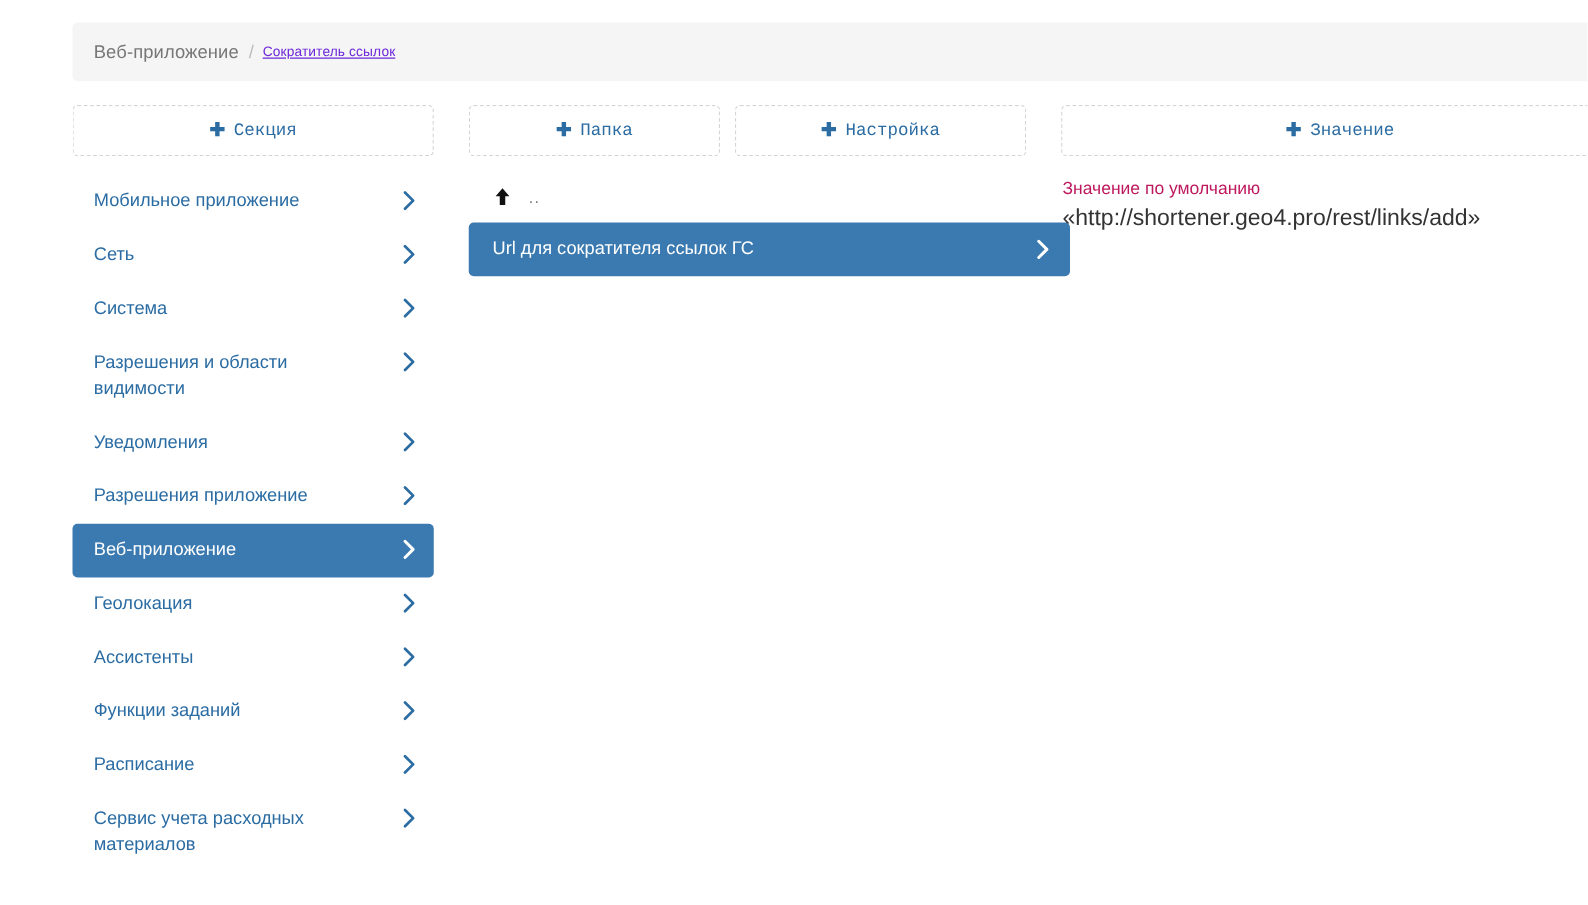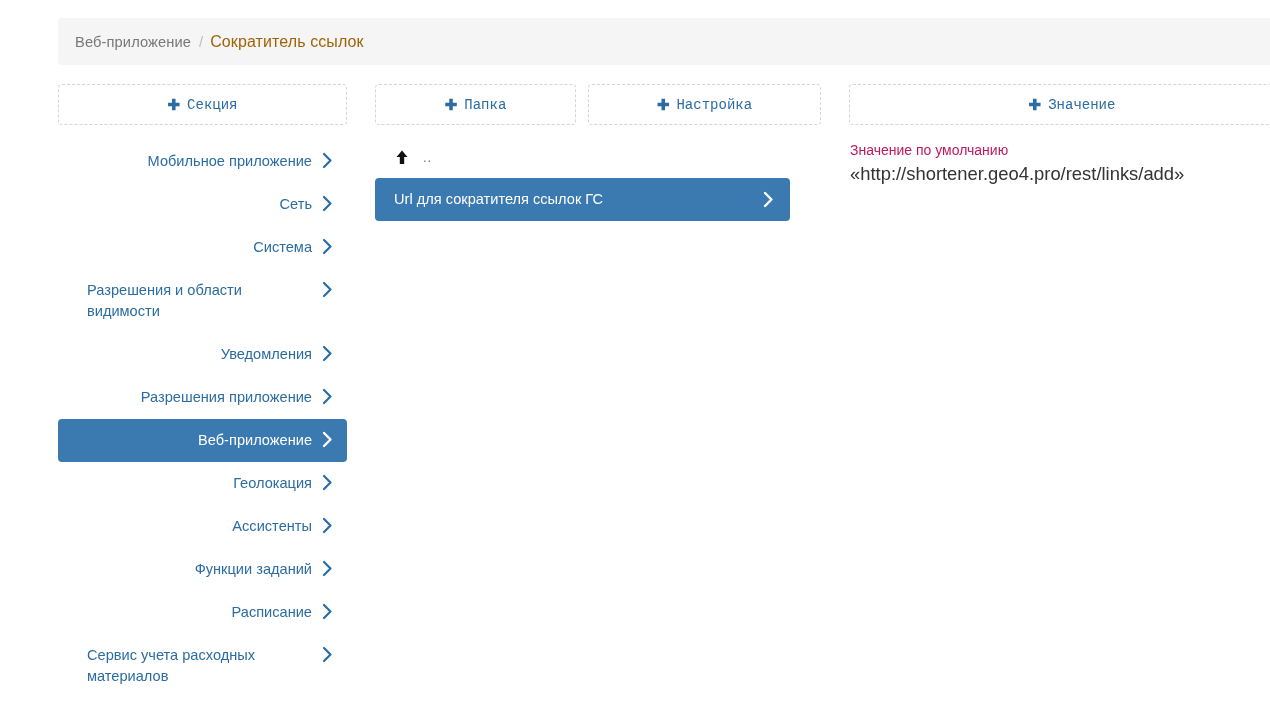--- a/index.html
+++ b/index.html
@@ -39,23 +39,24 @@
     color: #777777;
     font-size: 14.7px;
     letter-spacing: 0.1px;
   }
   .crumb-sep {
     color: #bdbdbd;
     font-size: 14.7px;
     margin: 0 7px 0 8px;
   }
   .crumb-current {
-    color: #a16207;
-    font-size: 16px;
+    color: #6d28d9;
+    font-size: 11px;
     letter-spacing: 0.1px;
+    text-decoration: underline;
   }
 
   
   .col {
     position: absolute;
     top: 84px;
   }
   .col-sections  { left: 16px;  width: 289px; }
   .col-folders   { left: 333px; width: 201px; }
   .col-settings  { left: 546px; width: 233px; }
@@ -88,21 +89,21 @@
   .add-btn .add-label { line-height: 1; font-family: Liberation Mono, monospace; }
 
   
   .list { margin-top: 15px; }
 
   .list-item {
     box-sizing: border-box;
     position: relative;
     display: flex;
     align-items: flex-start;
-    justify-content: flex-end;
+    justify-content: space-between;
     padding: 11px 14px 11px 17px;
     border-radius: 4px;
     color: #2b6ca3;
     font-size: 14.6px;
     line-height: 21px;
     cursor: pointer;
     background: transparent;
   }
   .list-item .item-label {
     max-width: 225px;
@@ -140,21 +141,21 @@
   }
   .updir .uparrow svg { display: block; }
   .updir .updir-label {
     color: #777777;
     letter-spacing: 1px;
     font-size: 13px;
   }
 
   .folder-item {
     box-sizing: border-box;
-    width: 415px;
+    width: 481px;
     display: flex;
     align-items: center;
     justify-content: space-between;
     padding: 11px 16px 11px 19px;
     border-radius: 4px;
     background: #3a7ab0;
     color: #ffffff;
     font-size: 14.6px;
     line-height: 21px;
     cursor: pointer;

